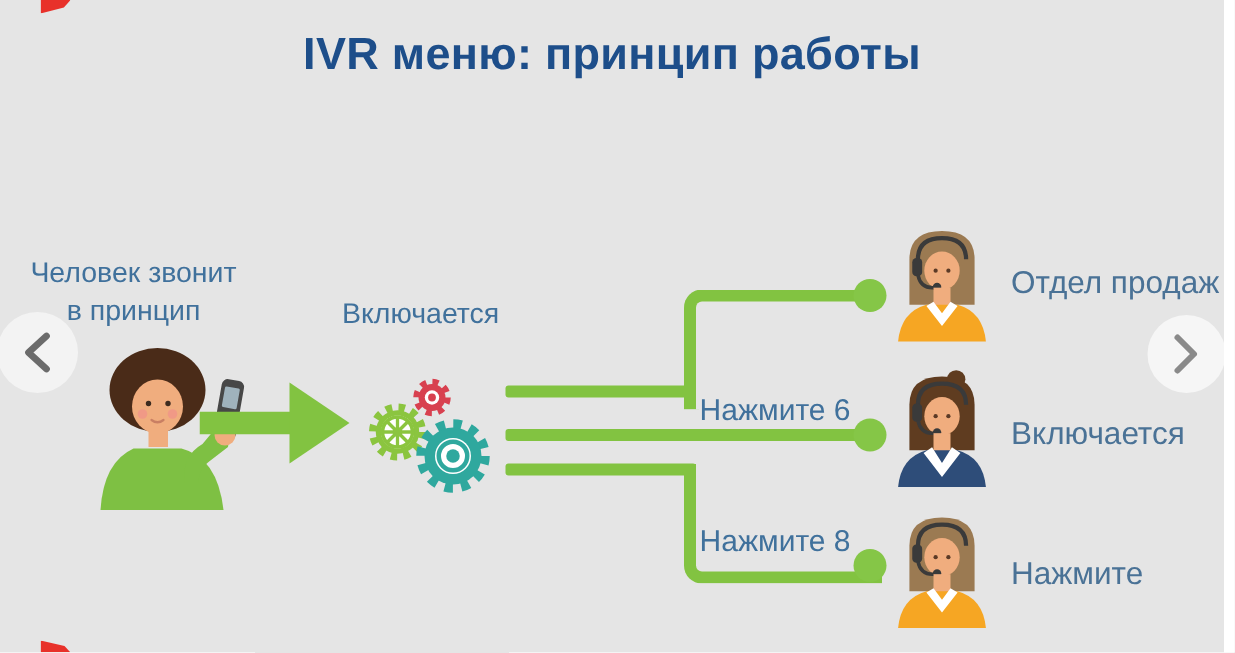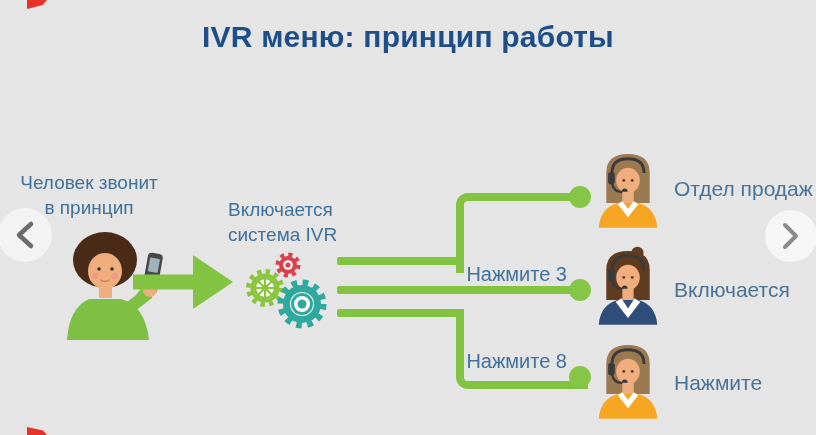--- a/index.html
+++ b/index.html
@@ -62,21 +62,20 @@
   <div class="corner-accent corner-bottom"></div>
 
   <div class="title">IVR меню: принцип работы</div>
 
   <div class="blue-label caller-label">
     <div>Человек звонит</div>
     <div>в принцип</div>
   </div>
   <div class="blue-label ivr-label">
     <div>Включается</div>
-    <div>система IVR</div>
   </div>
 
   <button class="nav-btn nav-prev">
     <svg width="26" height="30" viewBox="0 0 26 30">
       <polyline points="19,4 7,15 19,26" fill="none" stroke="#6b6b6b" stroke-width="4.5" stroke-linecap="round" stroke-linejoin="round"></polyline>
     </svg>
   </button>
 
   <button class="nav-btn nav-next">
     <svg width="24" height="28" viewBox="0 0 24 28">
@@ -154,21 +153,21 @@
     <path class="hs" d="M19,26 Q19,11 36,11 Q53,11 53,26"></path>
     <rect class="hsf" x="15" y="25" width="7" height="13" rx="3"></rect>
     <path class="hs2" d="M19,37 Q21,47 31,46"></path>
     <circle class="hsf" cx="32.5" cy="45.5" r="3"></circle>
     <rect class="skin" x="30" y="46" width="12" height="14"></rect>
     <path class="shirt" d="M5,84 Q7,63 25,58 L47,58 Q65,63 67,84 Z"></path>
     <path class="collar" d="M25,59 L36,73 L47,59 L42,56 L36,64 L30,56 Z"></path>
   </svg>
   <div class="dept-label" style="top:177px;">Отдел продаж</div>
 
-  <div class="press-label" style="top:263px;">Нажмите 3</div>
+  <div class="press-label" style="top:263px;">Нажмите 6</div>
   <div class="gdot" style="left:569px;top:279px;"></div>
   <svg class="abs op op-navy" style="left:594px;top:244px;" width="68" height="82" viewBox="0 0 72 84">
     <path class="hair" d="M13,58 L13,26 Q13,6 36,6 Q59,6 59,26 L59,58 Z"></path>
     <circle class="hair" cx="46" cy="8" r="6.5"></circle>
     <ellipse class="skin" cx="36" cy="34" rx="12.5" ry="13.5"></ellipse>
     <circle class="eye" cx="31.5" cy="34" r="1.5"></circle>
       <circle class="eye" cx="40.5" cy="34" r="1.5"></circle>
     <path class="hs" d="M19,26 Q19,11 36,11 Q53,11 53,26"></path>
     <rect class="hsf" x="15" y="25" width="7" height="13" rx="3"></rect>
     <path class="hs2" d="M19,37 Q21,47 31,46"></path>

